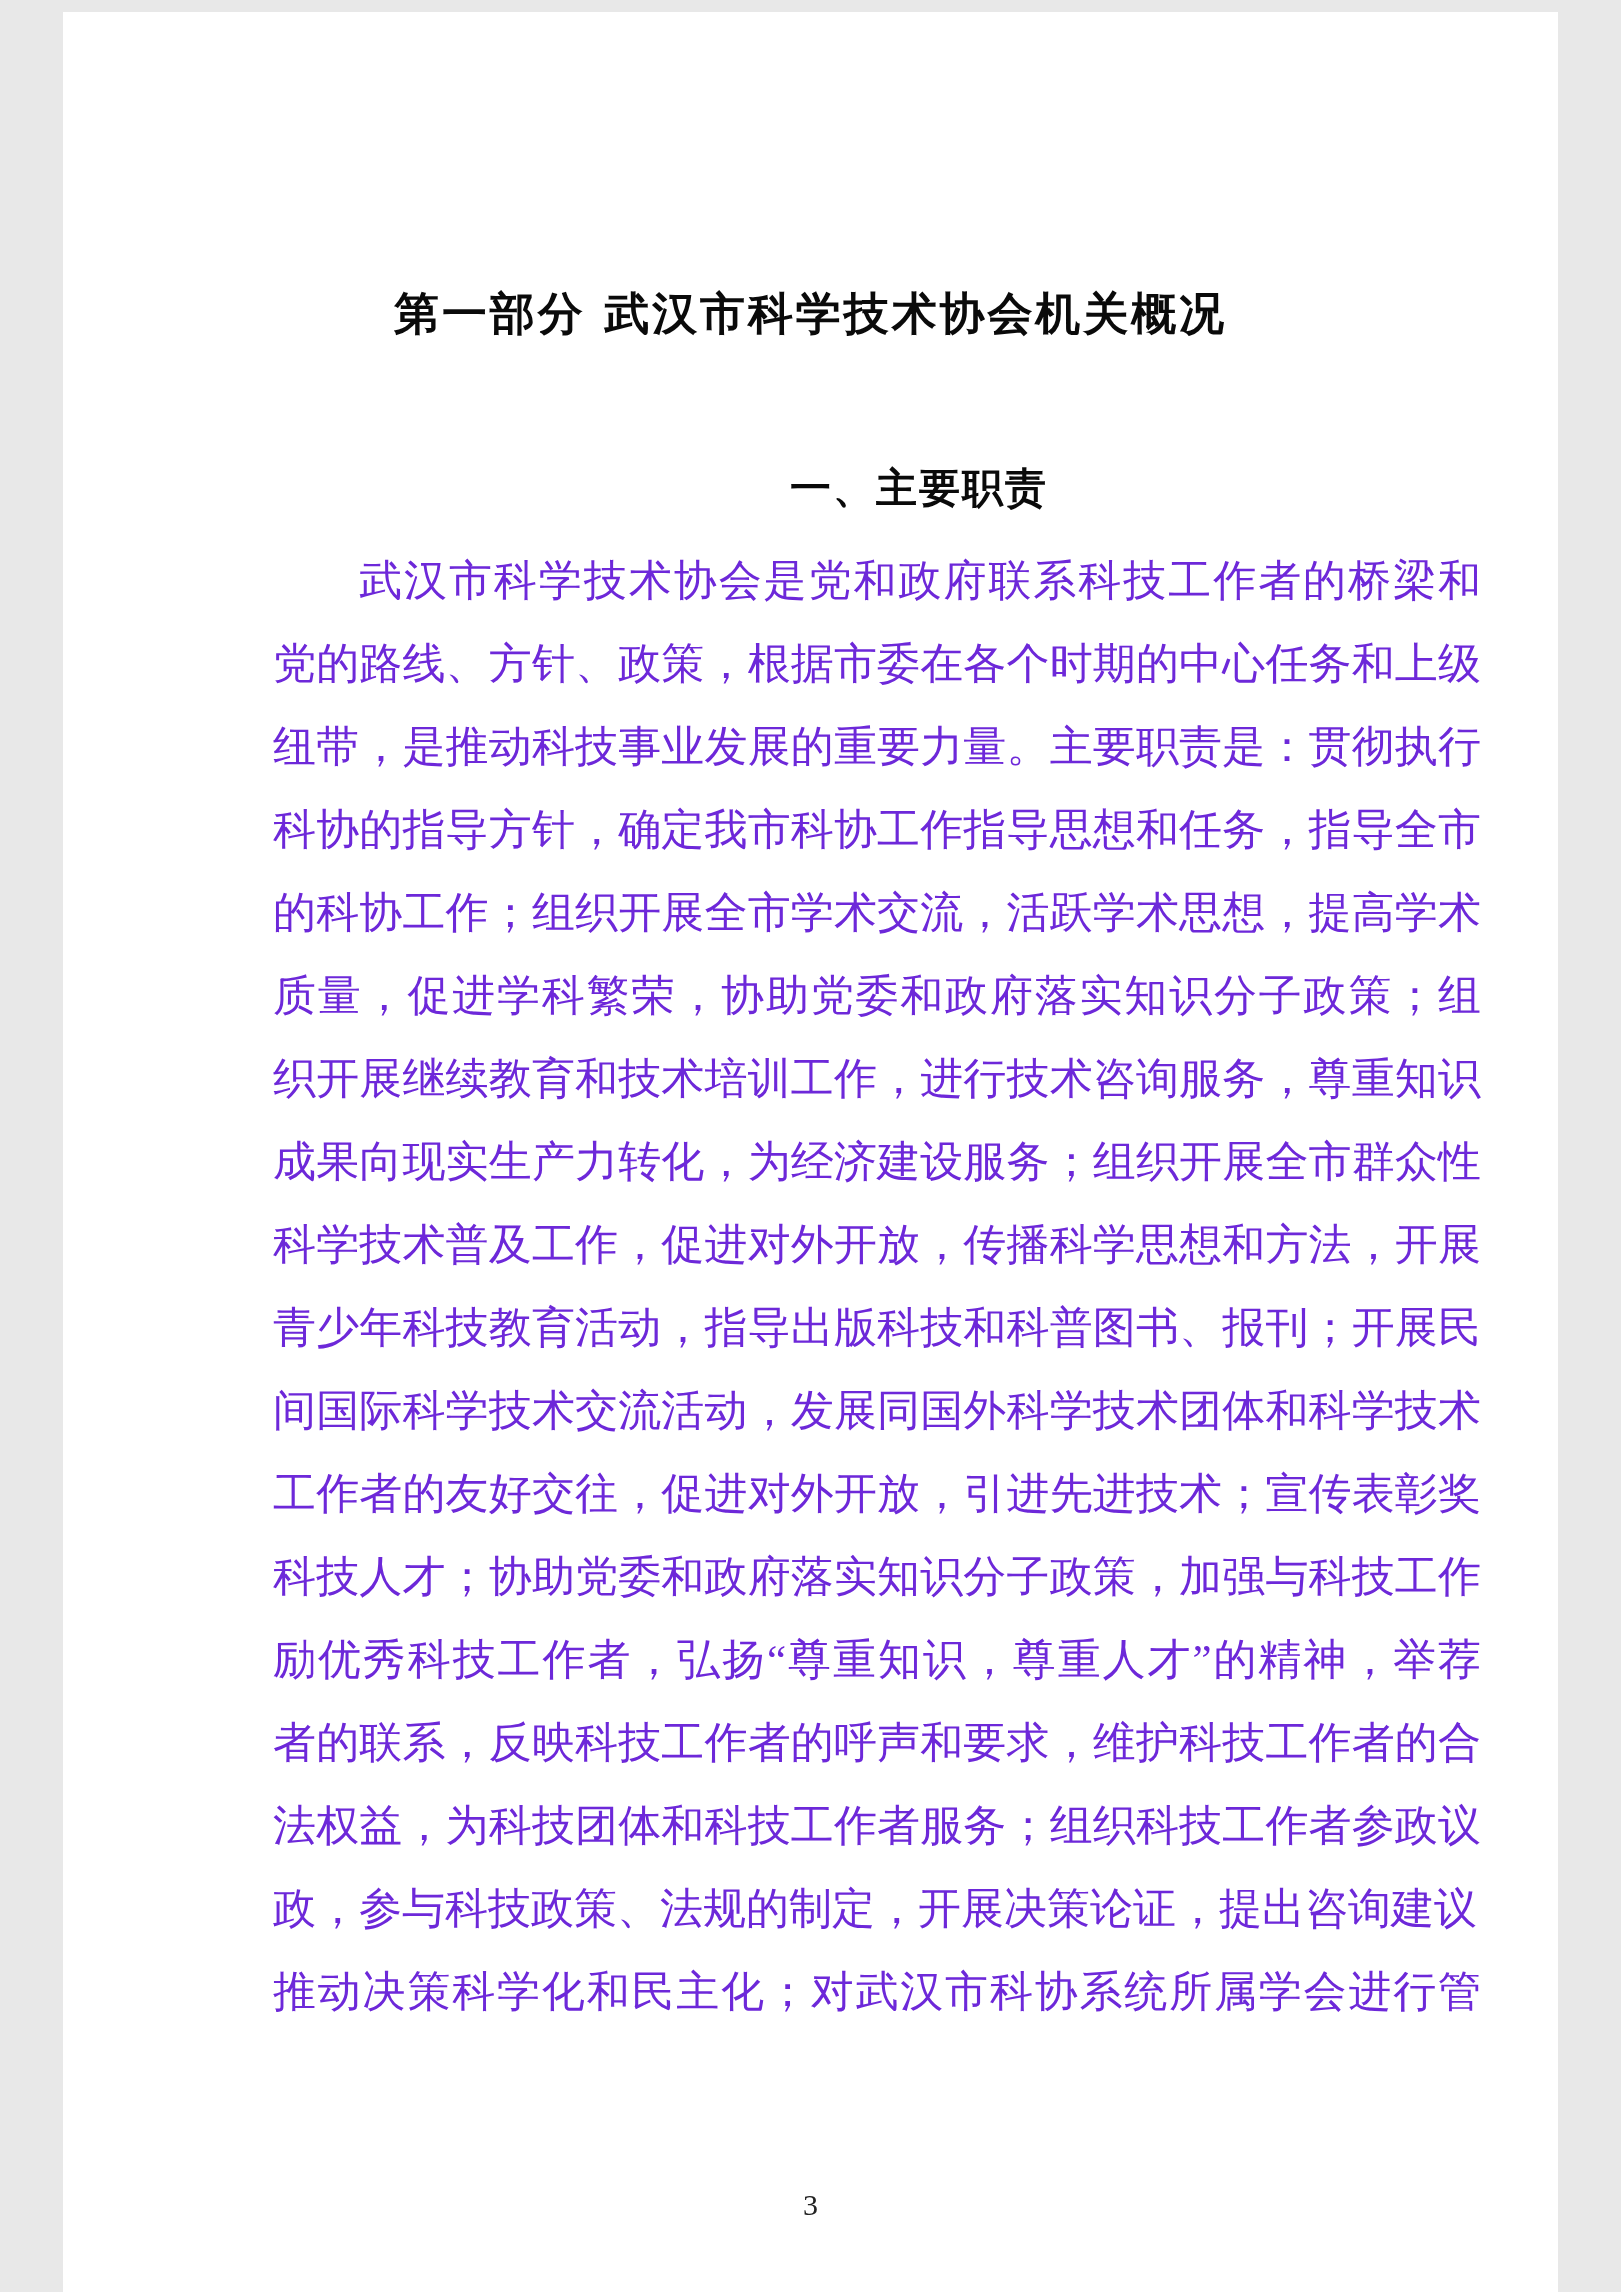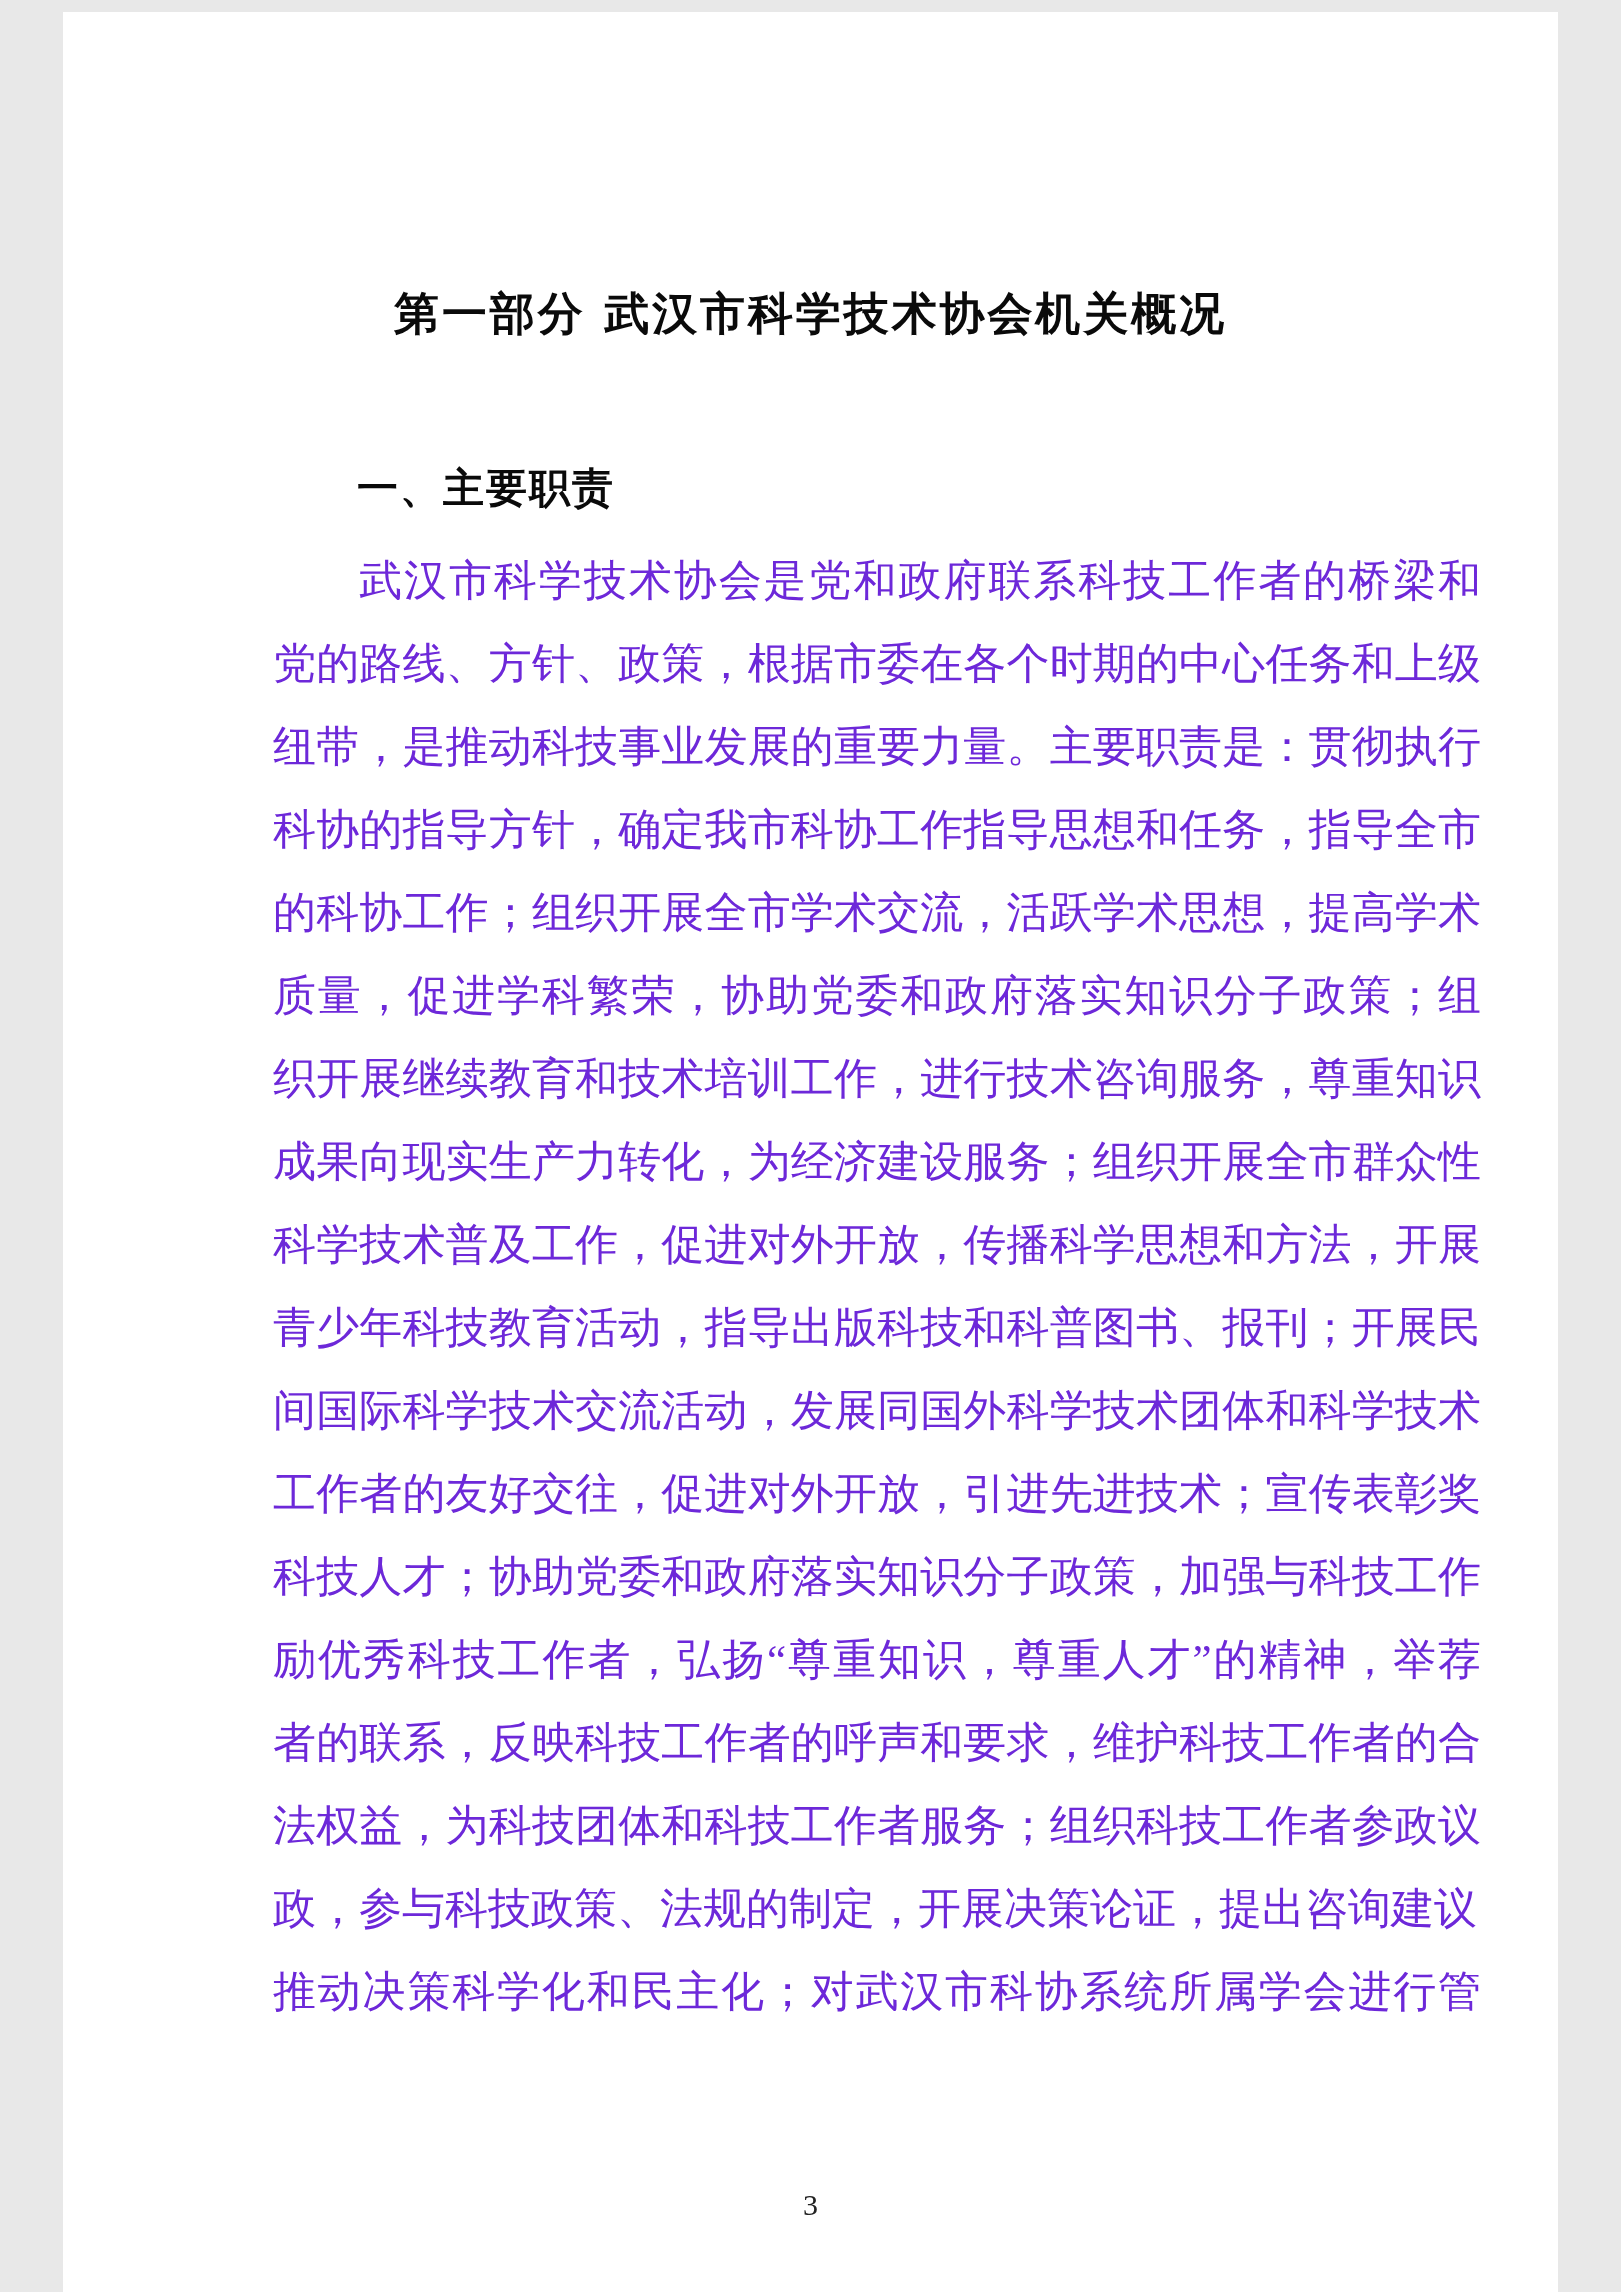--- a/index.html
+++ b/index.html
@@ -36,20 +36,21 @@
     position: absolute;
     top: 449px;
     left: 210px;
     width: 1208px;
     font-family: "DejaVu Sans", "Liberation Sans", sans-serif;
     font-weight: 700;
     font-size: 41px;
     letter-spacing: 2px;
     color: #0a0a0a;
     text-indent: 2.05em;
+    text-align: center;
   }
 
   .body-text {
     position: absolute;
     top: 527px;
     left: 210px;
     width: 1208px;
     font-family: "Liberation Serif", "DejaVu Serif", serif;
     font-size: 43px;
     font-weight: 400;

